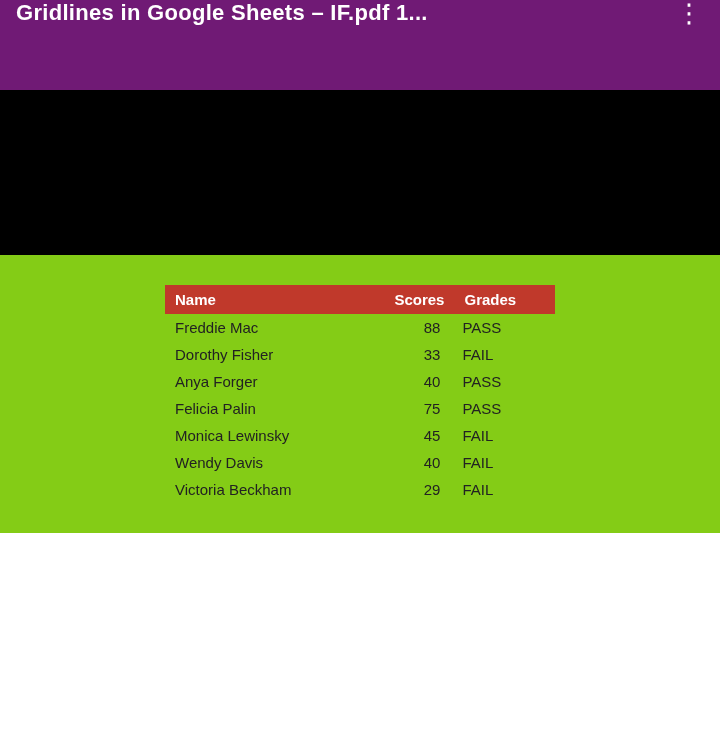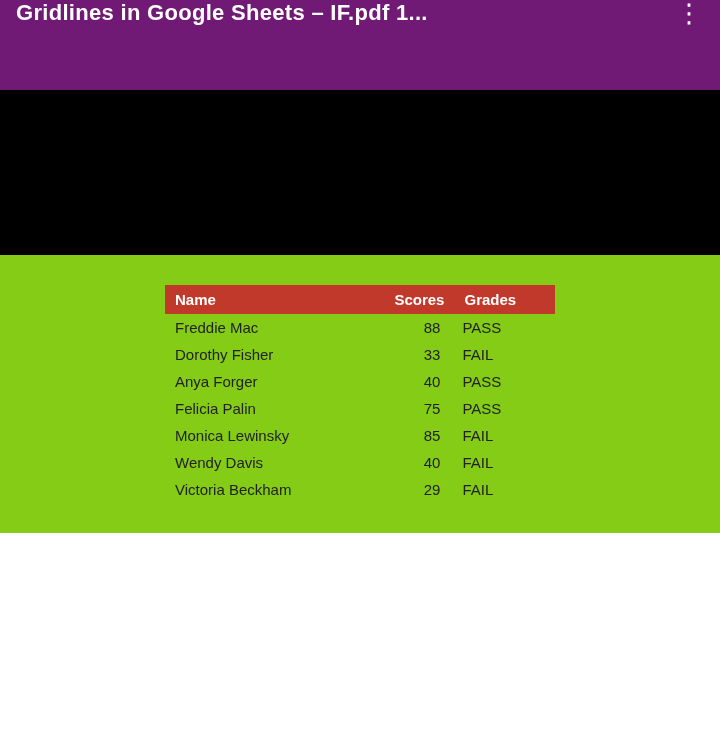--- a/index.html
+++ b/index.html
@@ -127,21 +127,21 @@
           <td class="col-scores">40</td>
           <td class="col-grades">PASS</td>
         </tr>
         <tr>
           <td class="col-name">Felicia Palin</td>
           <td class="col-scores">75</td>
           <td class="col-grades">PASS</td>
         </tr>
         <tr>
           <td class="col-name">Monica Lewinsky</td>
-          <td class="col-scores">85</td>
+          <td class="col-scores">45</td>
           <td class="col-grades">FAIL</td>
         </tr>
         <tr>
           <td class="col-name">Wendy Davis</td>
           <td class="col-scores">40</td>
           <td class="col-grades">FAIL</td>
         </tr>
         <tr>
           <td class="col-name">Victoria Beckham</td>
           <td class="col-scores">29</td>

